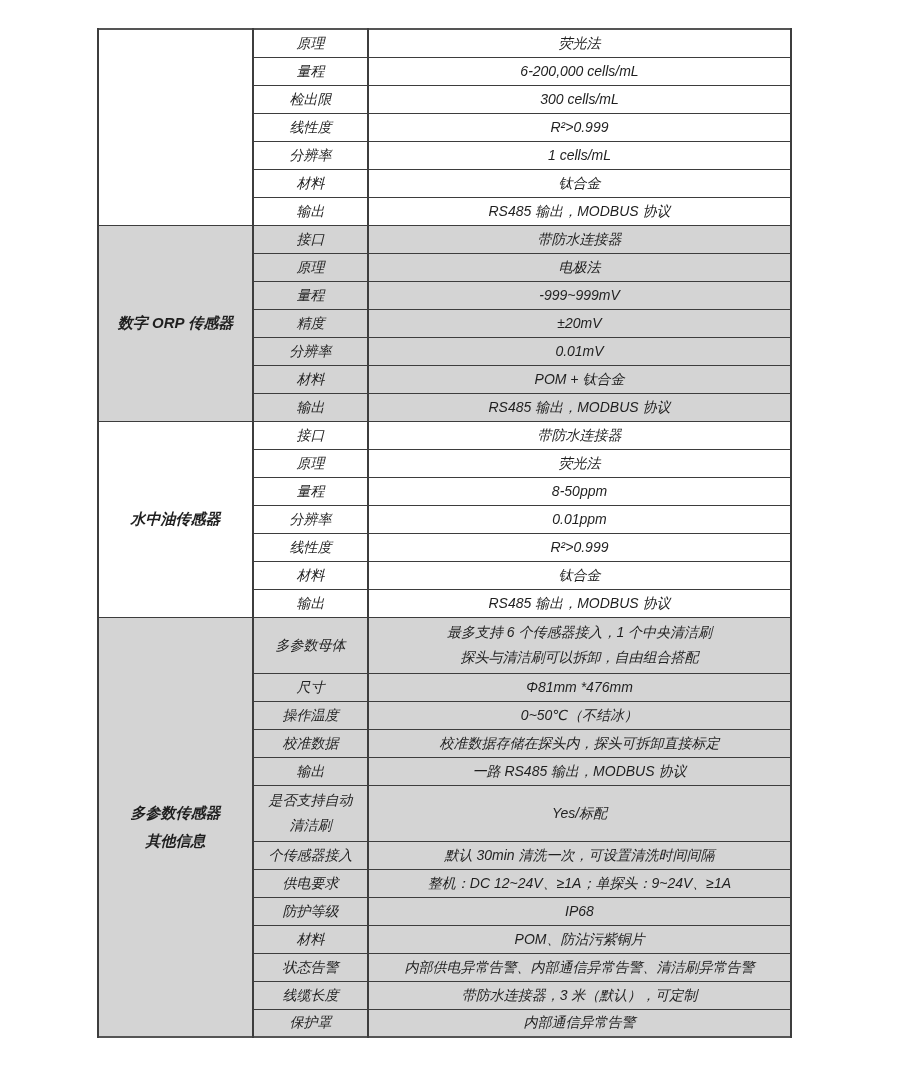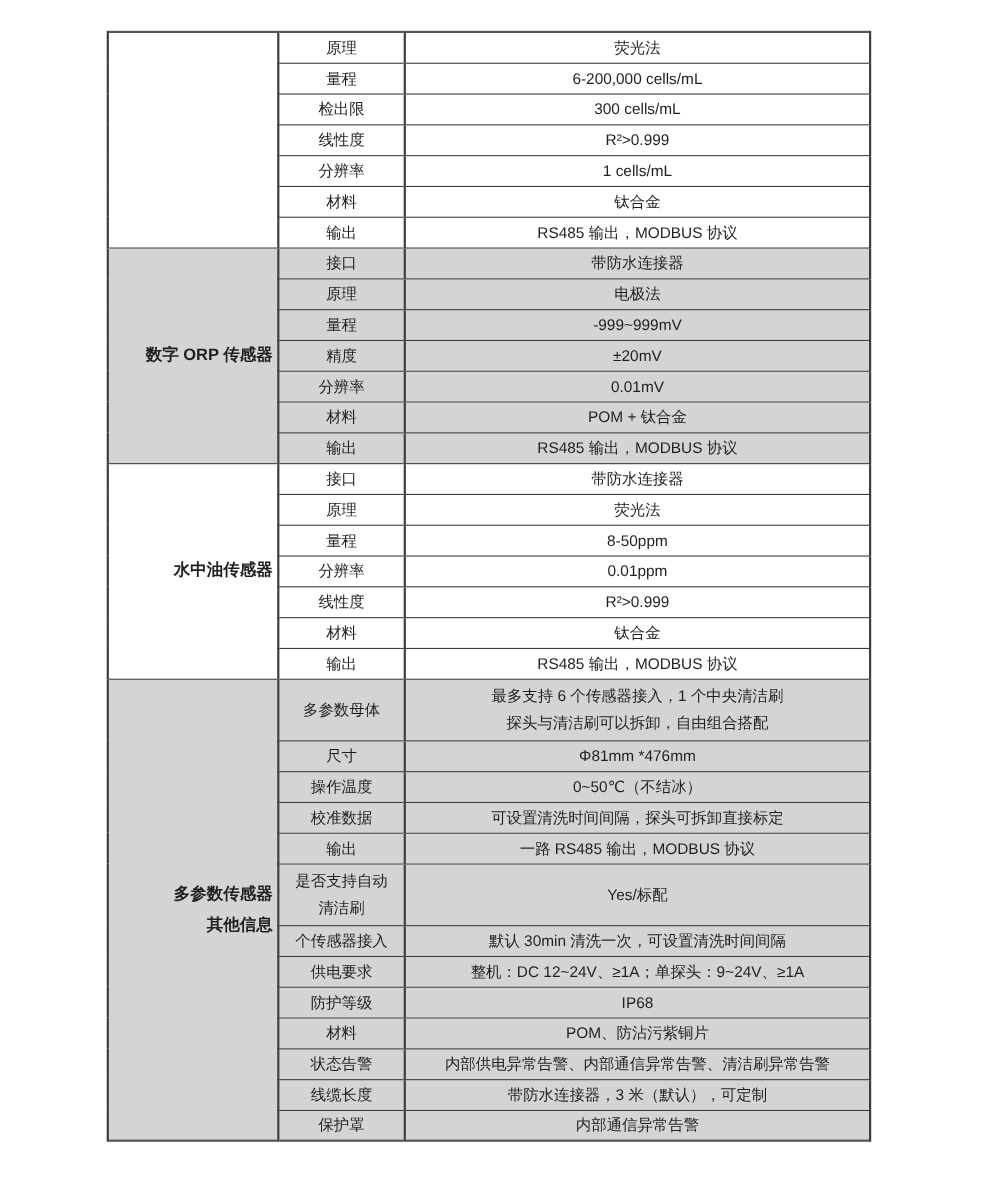--- a/index.html
+++ b/index.html
@@ -7,20 +7,21 @@
     padding: 0;
     background: #ffffff;
     font-family: "Liberation Sans", "DejaVu Sans", sans-serif;
   }
   .page {
     position: relative;
     width: 906px;
     height: 1078px;
     background: #ffffff;
     overflow: hidden;
+    font-style: italic;
   }
   table.spec {
     position: absolute;
     left: 97px;
     top: 28px;
     width: 693px;
     border-collapse: collapse;
     table-layout: fixed;
     border: 2px solid #555555;
   }
@@ -45,21 +46,20 @@
   table.spec tr.tall {
     height: 56px;
   }
   table.spec tr.shaded td {
     background: #d4d4d4;
   }
   table.spec td.cat {
     font-weight: bold;
     font-size: 15px;
     line-height: 28px;
-    text-align: right;
   }
 </style>
 </head>
 <body>
 
 <div class="page">
   <table class="spec">
     <colgroup>
       <col style="width:155px">
       <col style="width:115px">
@@ -163,21 +163,21 @@
         <tr class="shaded">
           <td class="param">尺寸</td>
           <td class="value">Φ81mm *476mm</td>
         </tr>
         <tr class="shaded">
           <td class="param">操作温度</td>
           <td class="value">0~50℃（不结冰）</td>
         </tr>
         <tr class="shaded">
           <td class="param">校准数据</td>
-          <td class="value">可设置清洗时间间隔，探头可拆卸直接标定</td>
+          <td class="value">校准数据存储在探头内，探头可拆卸直接标定</td>
         </tr>
         <tr class="shaded">
           <td class="param">输出</td>
           <td class="value">一路 RS485 输出，MODBUS 协议</td>
         </tr>
         <tr class="shaded tall">
           <td class="param">是否支持自动
 清洁刷</td>
           <td class="value">Yes/标配</td>
         </tr>

